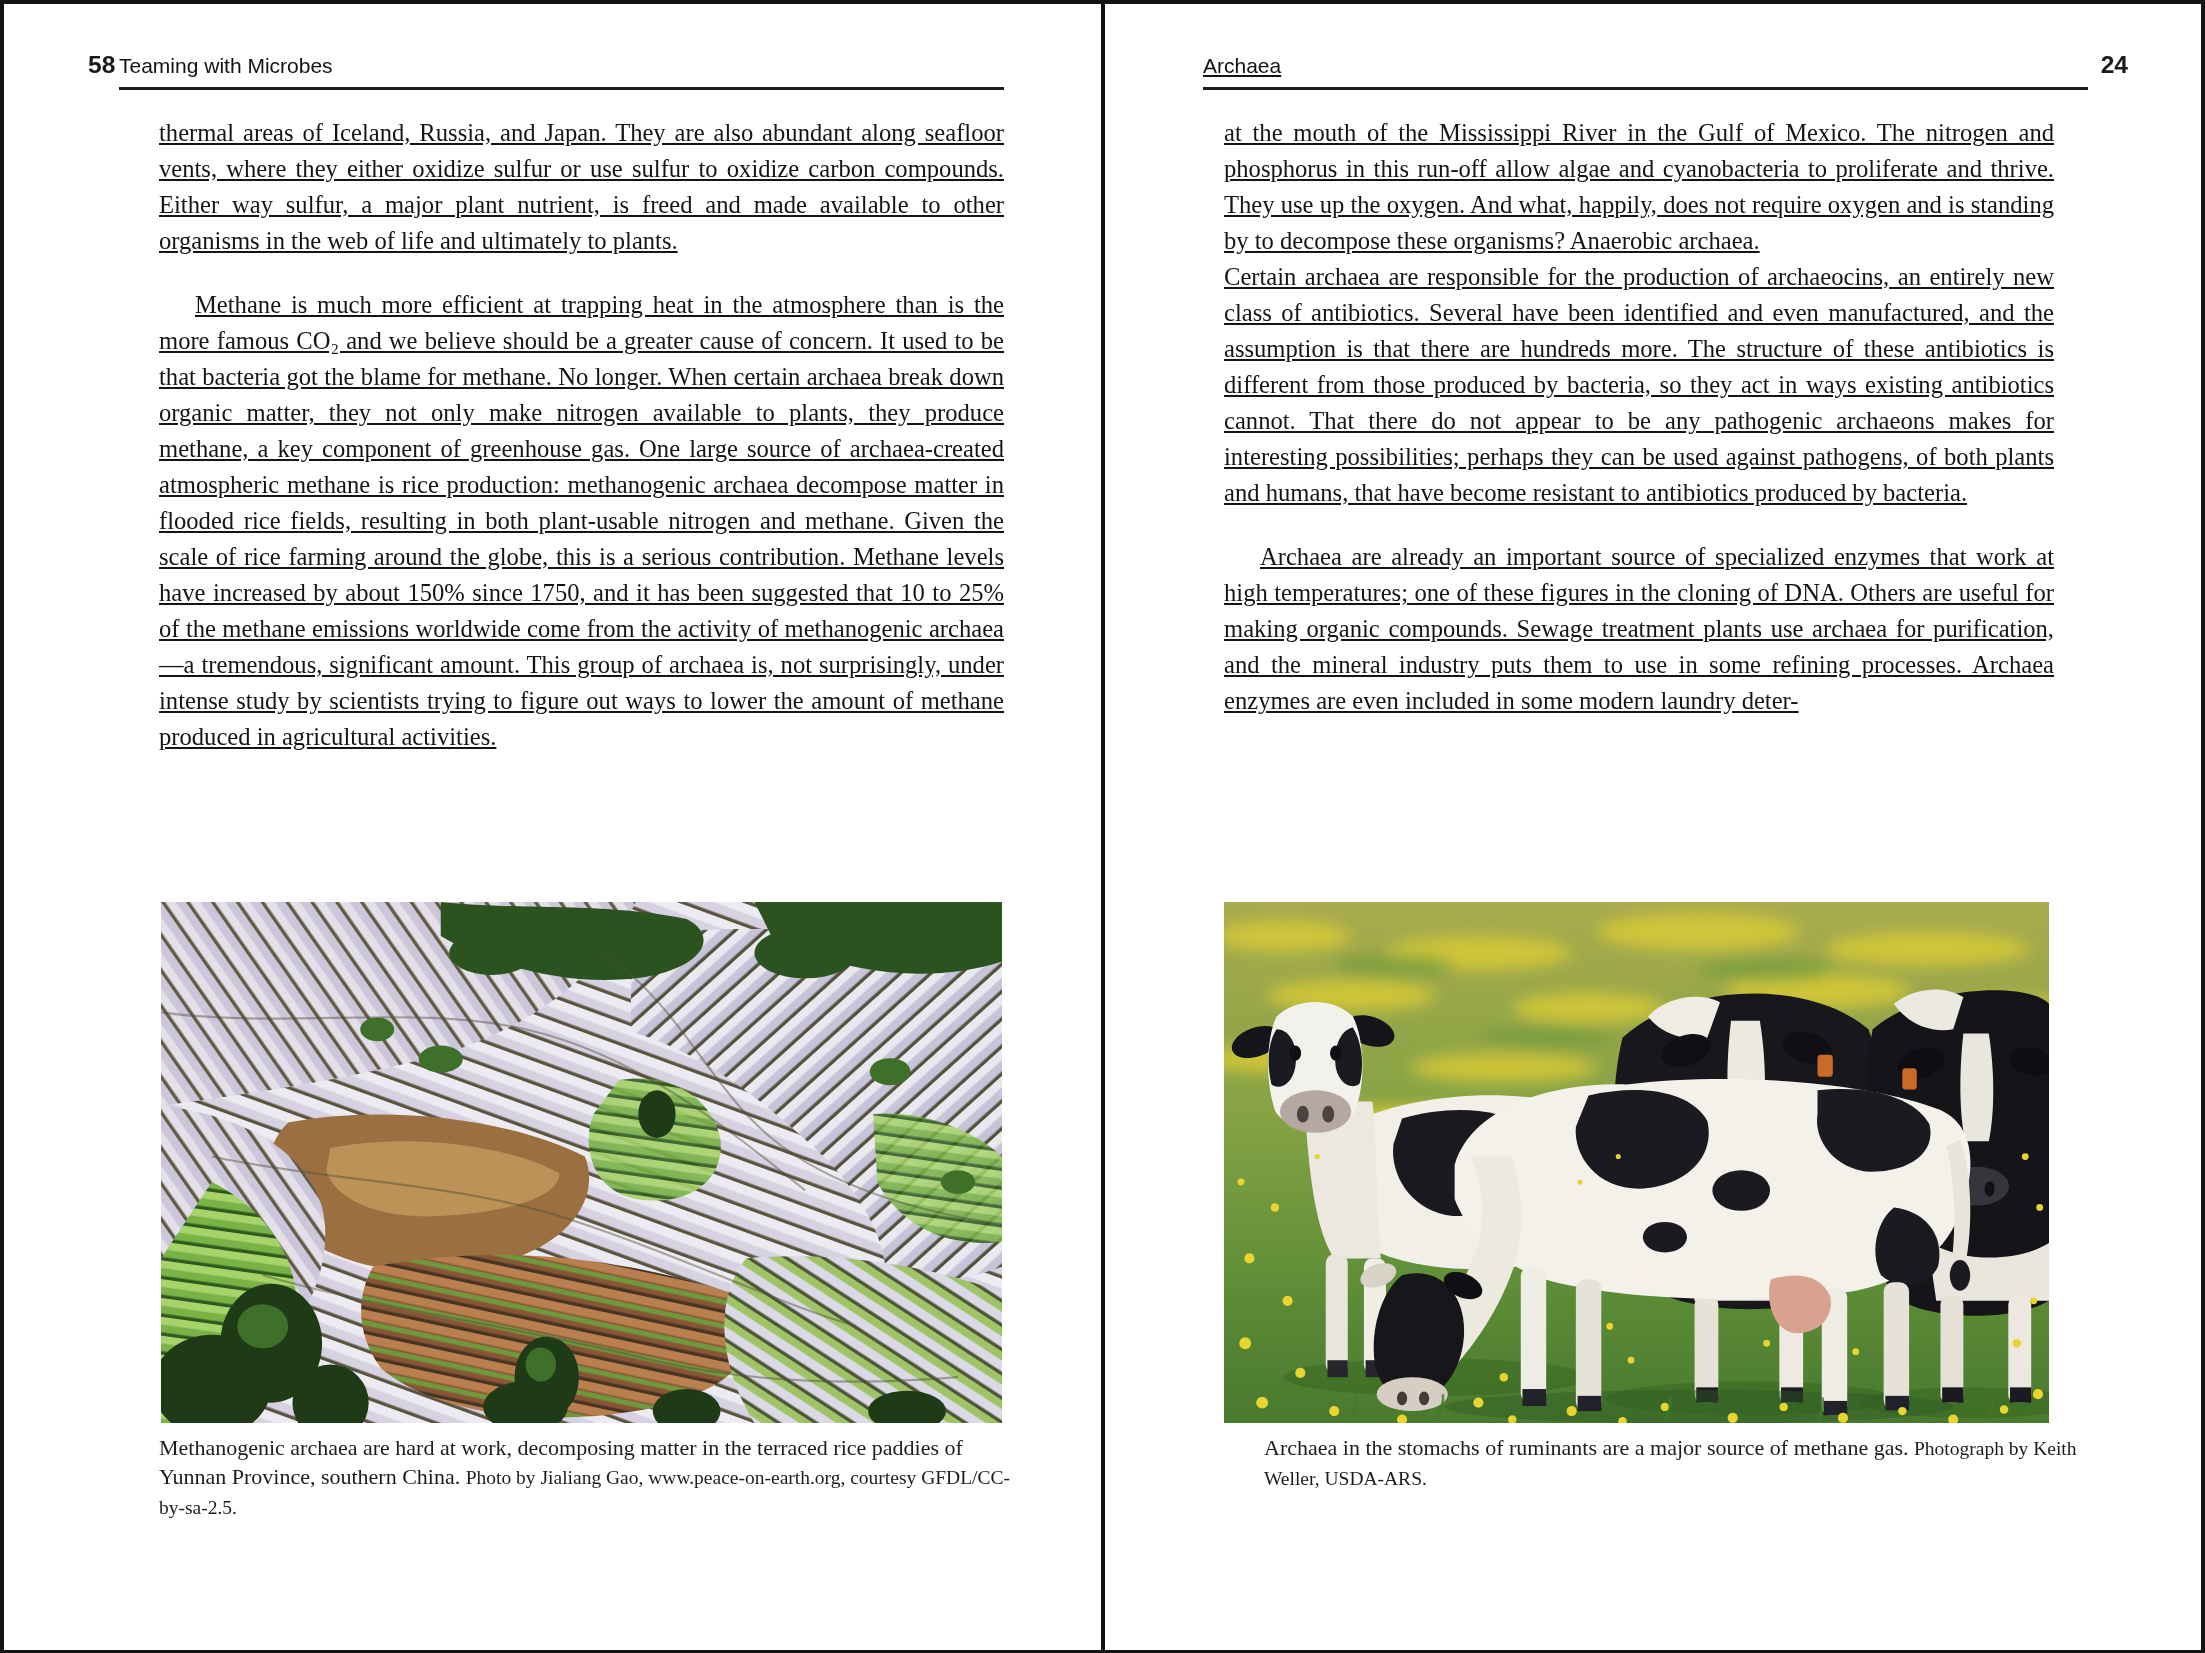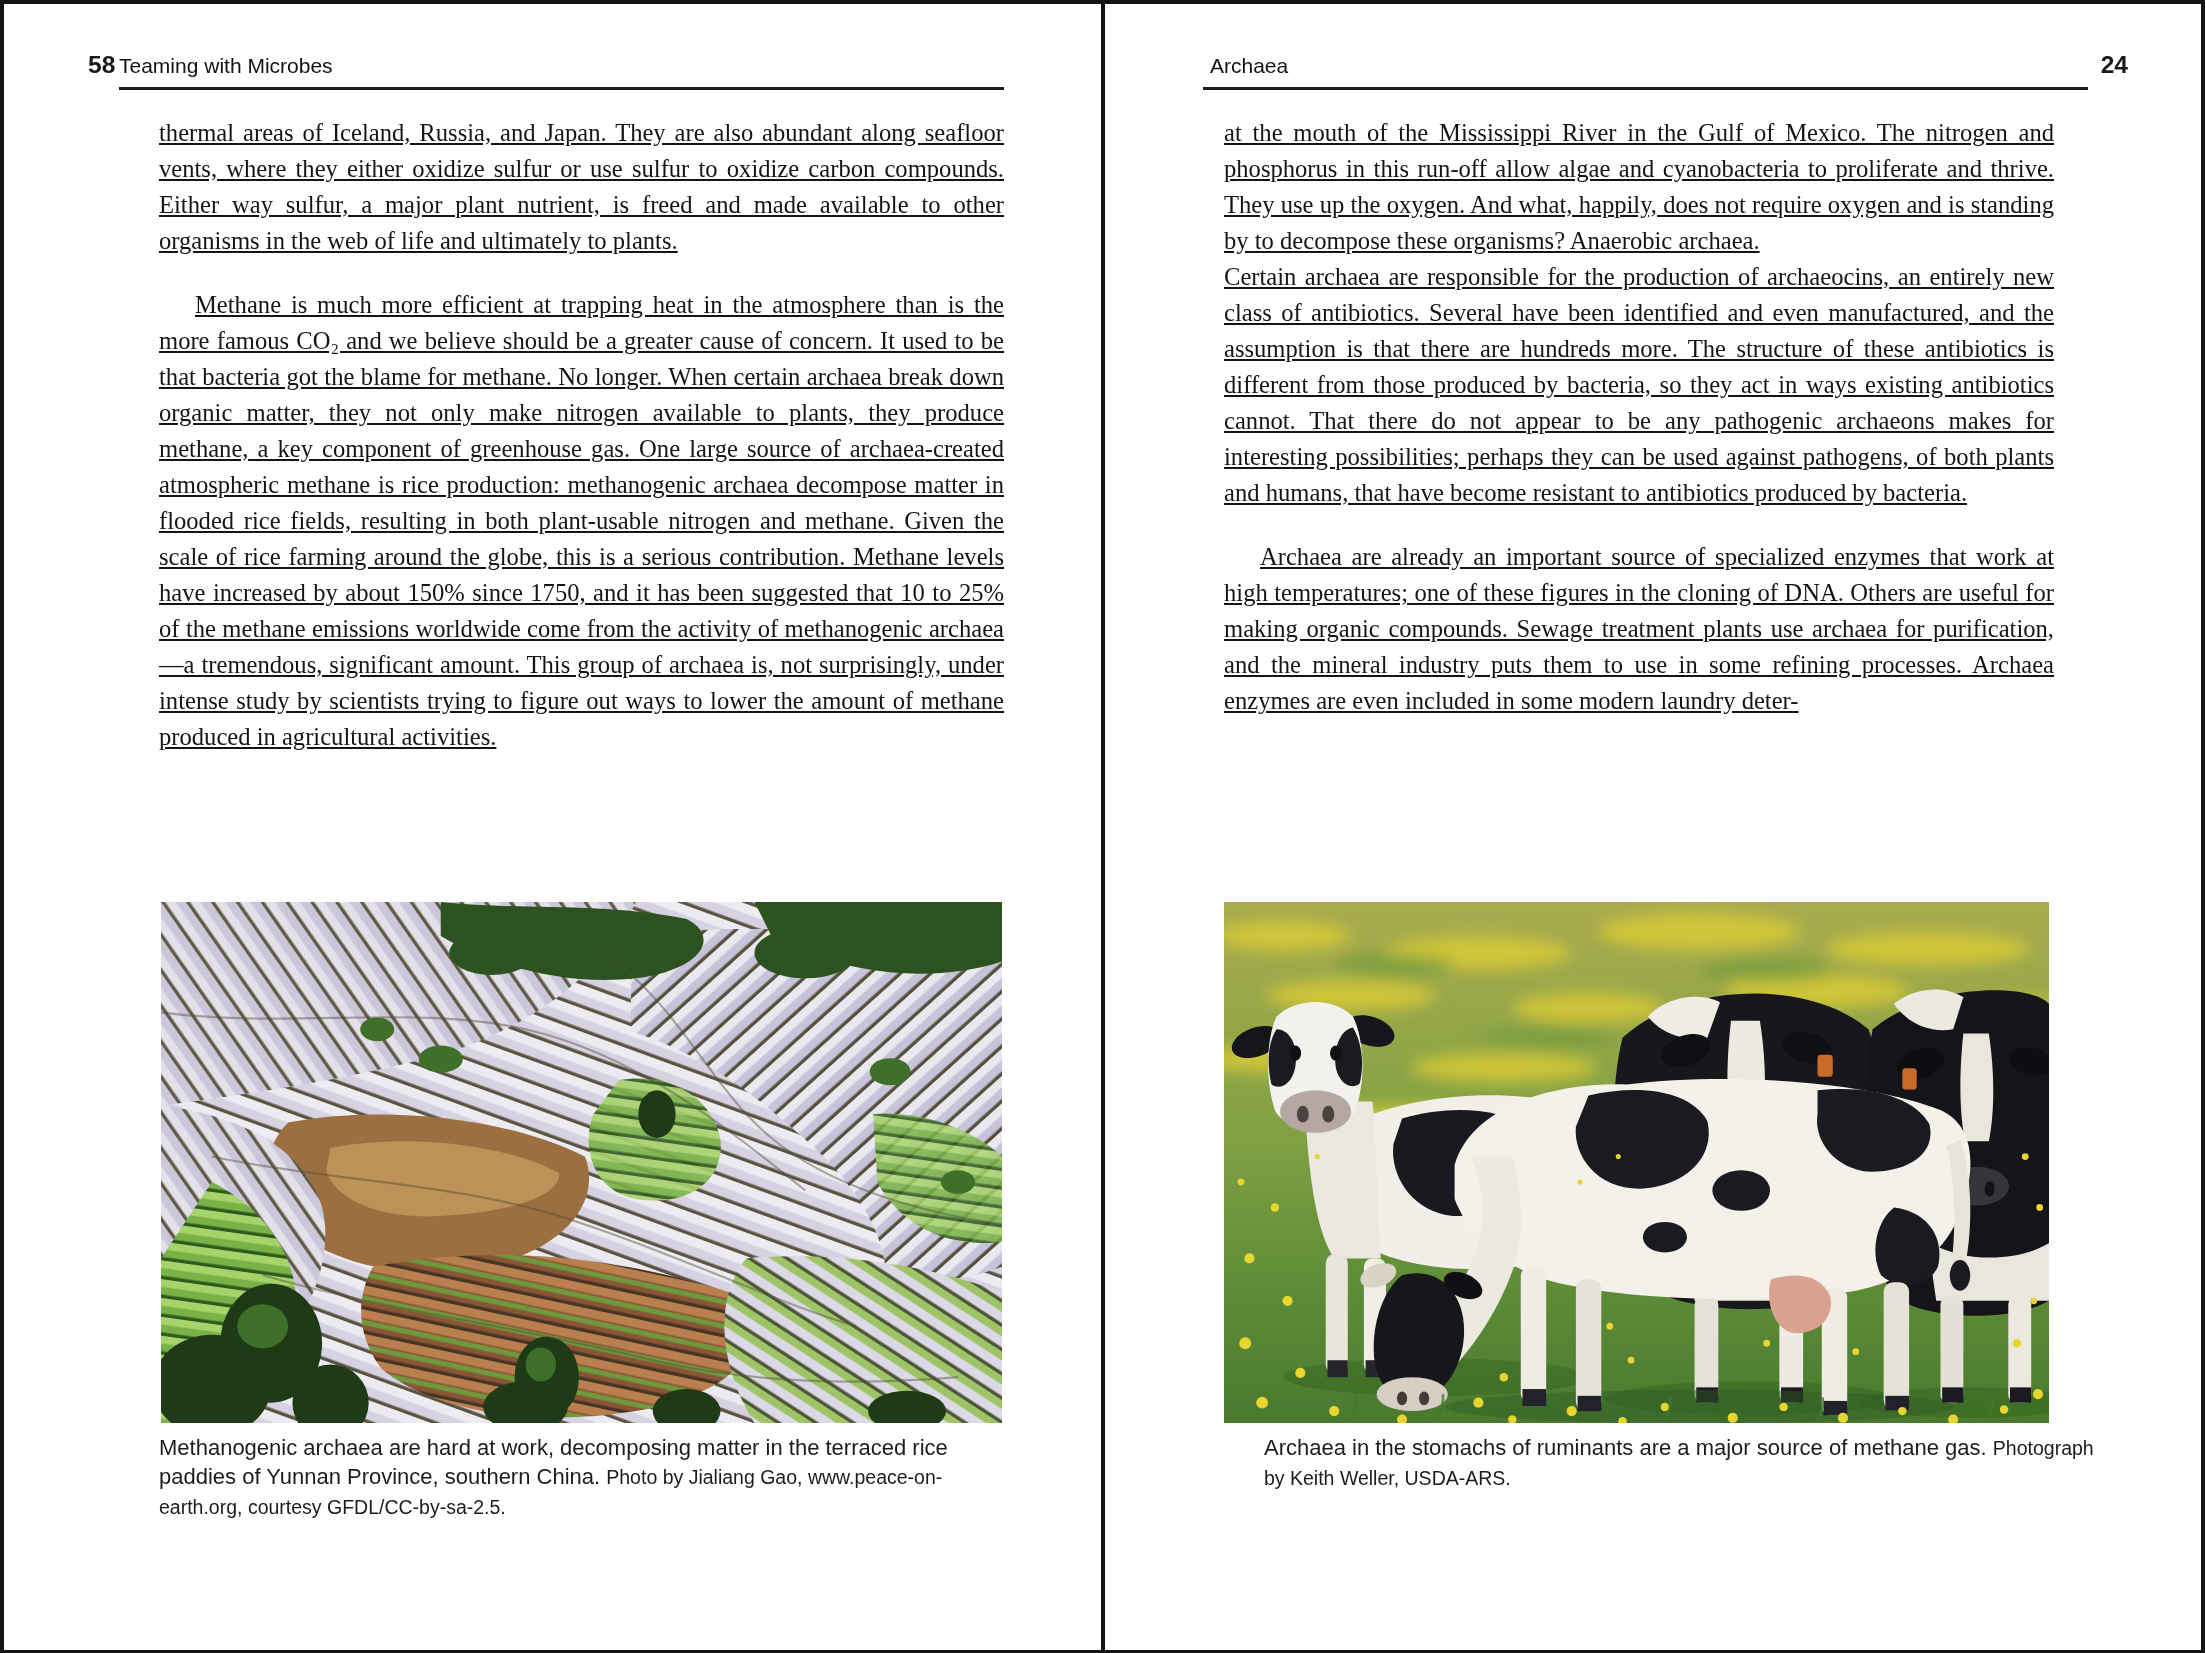--- a/index.html
+++ b/index.html
@@ -12,21 +12,21 @@
   .page.left{left:0;}
   .page.right{left:1103px;}
 
   .pagenum{position:absolute;top:51px;font:700 24.6px "Liberation Sans",sans-serif;color:#1a1a1a;}
   .left .pagenum{left:88px;}
   .right .pagenum{right:78px;}
 
   .runhead{position:absolute;top:54px;text-align:left;
            font:400 21px "Liberation Sans",sans-serif;color:#121212;}
   .left .runhead{left:119px;width:885px;}
-  .right .runhead{left:107px;width:885px;}
+  .right .runhead{left:100px;width:885px;text-decoration:underline;}
 
   .rule{position:absolute;top:87px;height:2.5px;background:#1d1d1d;}
   .left .rule{left:119px;width:885px;}
   .right .rule{left:100px;width:885px;}
 
   .bodytext{position:absolute;top:115px;text-align:justify;
             font-size:24.6px;line-height:36px;color:#141414;}
   .left .bodytext{left:159px;width:845px;}
   .right .bodytext{left:121px;width:830px;}
   .bodytext p{margin:0;text-decoration:underline;}
@@ -34,21 +34,21 @@
 
   .section-heading{font-family:"Liberation Serif",serif;font-weight:400;
                    font-size:33px;line-height:37px;color:#161616;
                    margin:51px 0 30.5px 0;text-align:left;text-indent:0;}
 
   .figure{position:absolute;top:902px;height:521px;overflow:hidden;background:#cfc8d8;}
   .left .figure{left:161px;width:841px;}
   .right .figure{left:121px;width:825px;}
   .figure svg{display:block;width:100%;height:100%;}
 
-  .caption{position:absolute;top:1433px;font-family:Liberation Sans, sans-serif;
+  .caption{position:absolute;top:1433px;font-family:Liberation Serif, serif;
            font-size:22px;line-height:29px;color:#1c1c1c;text-align:left;}
   .left .caption{left:159px;width:852px;}
   .right .caption{left:121px;width:836px;margin-left:40px;}
   .caption .credit{font-size:19.5px;}
 </style>
 </head>
 <body>
 
 <div class="spread">
   <div class="divider"></div>

